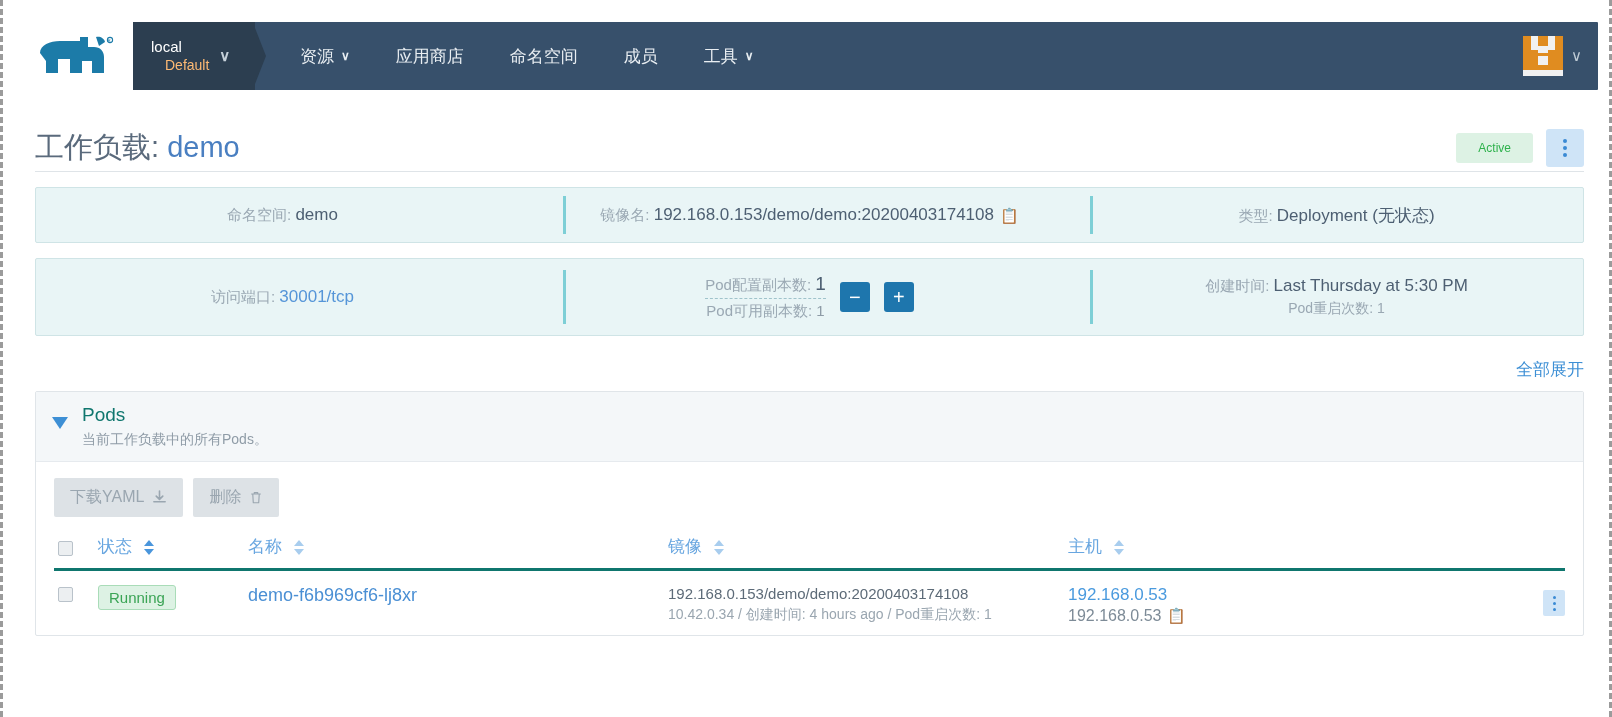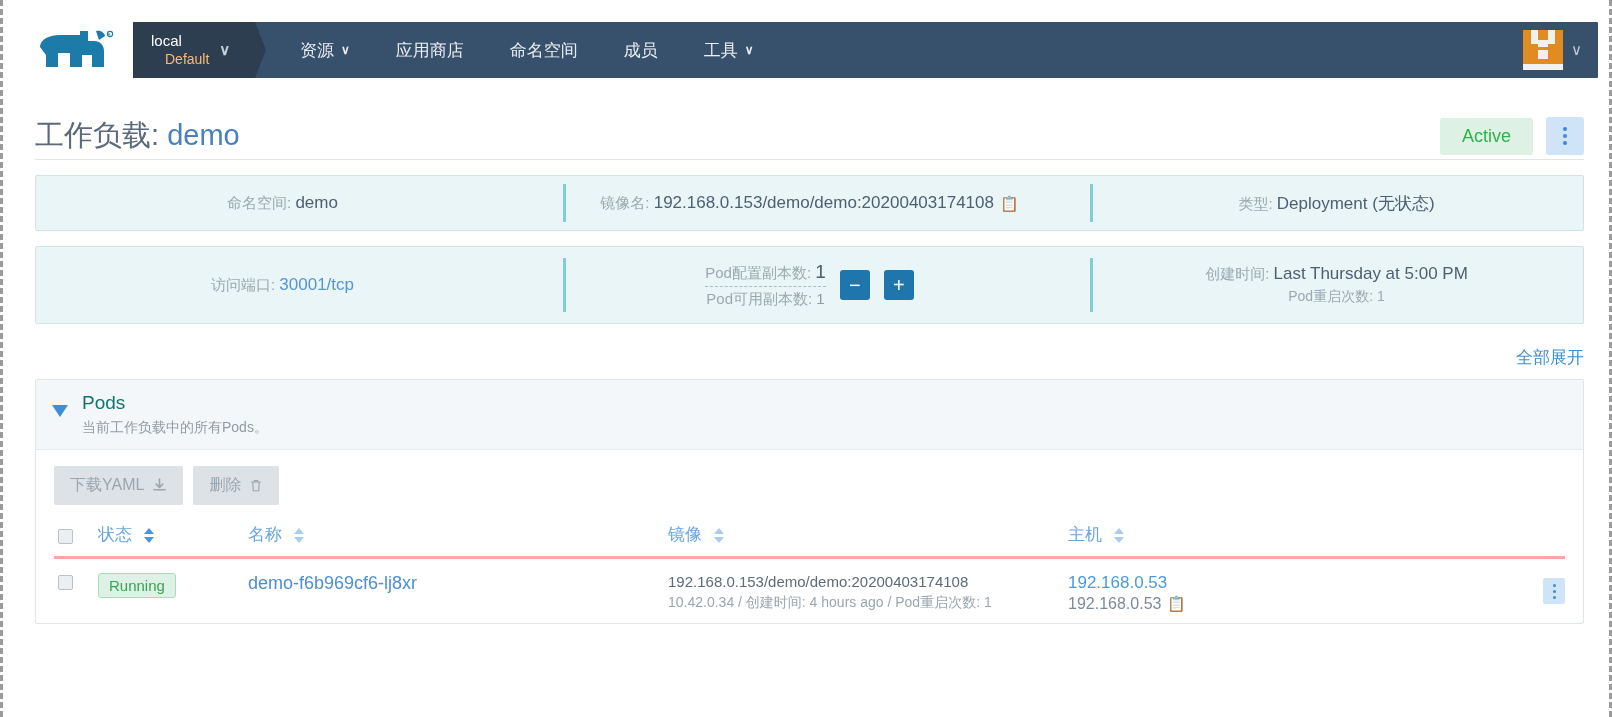--- a/index.html
+++ b/index.html
@@ -12,21 +12,21 @@
   body {
     border: 3px dashed #9b9b9b;
     border-top: none;
     border-bottom: none;
     padding: 0 14px 0 18px;
   }
   .page { width: 1577px; position: relative; }
 
   
   .navbar {
-    height: 56px;
+    height: 68px;
     margin-top: 22px;
     display: flex;
     align-items: stretch;
     background: transparent;
   }
   .logo-wrap {
     width: 112px;
     display: flex; align-items: center; justify-content: center;
     flex: 0 0 112px;
   }
@@ -110,21 +110,21 @@
   .page-title {
     font-size: 29px;
     color: #5a6a7c;
     font-weight: normal;
   }
   .page-title .accent { color: #4a7fc1; }
   .title-actions { margin-left: auto; display: flex; align-items: center; gap: 13px; }
   .badge-active {
     background: #ddf2e4;
     color: #2eb24c;
-    font-size: 18px;
+    font-size: 12px;
     padding: 8px 22px;
     border-radius: 3px;
   }
   .kebab-btn {
     background: #cfe4f7;
     width: 38px; height: 38px;
     border-radius: 3px;
     display: flex; flex-direction: column;
     align-items: center; justify-content: center;
     gap: 3px;
@@ -249,21 +249,21 @@
 
   table.pods { width: 100%; border-collapse: collapse; margin-top: 18px; }
   table.pods thead th {
     text-align: left;
     font-weight: normal;
     color: #68a6e0;
     font-size: 17px;
     padding: 0 0 10px 0;
     vertical-align: bottom;
   }
-  table.pods thead tr { border-bottom: 3px solid #fca5a5; }
+  table.pods thead tr { border-bottom: 3px solid #0f766e; }
   .cb {
     width: 15px; height: 15px;
     border: 1px solid #b9c2ca;
     background: #eceff1;
     border-radius: 2px;
     display: inline-block;
     cursor: pointer;
     vertical-align: middle;
   }
   .sorter {
@@ -424,21 +424,21 @@
             <span>Pod可用副本数</span><span>: </span><b>1</b>
           </div>
         </div>
         <button class="step-btn">−</button>
         <button class="step-btn">+</button>
       </div>
     </div>
 
     <div class="info-cell">
       <div>
-        <span class="lbl">创建时间</span><span class="lbl">: </span><span class="val">Last Thursday at 5:00 PM</span>
+        <span class="lbl">创建时间</span><span class="lbl">: </span><span class="val">Last Thursday at 5:30 PM</span>
       </div>
       <div class="sub-note">
         <span>Pod重启次数</span><span>: </span><span>1</span>
       </div>
     </div>
   </div>
 
   <div class="expand-row">
     <span class="expand-link">全部展开</span>
   </div>

